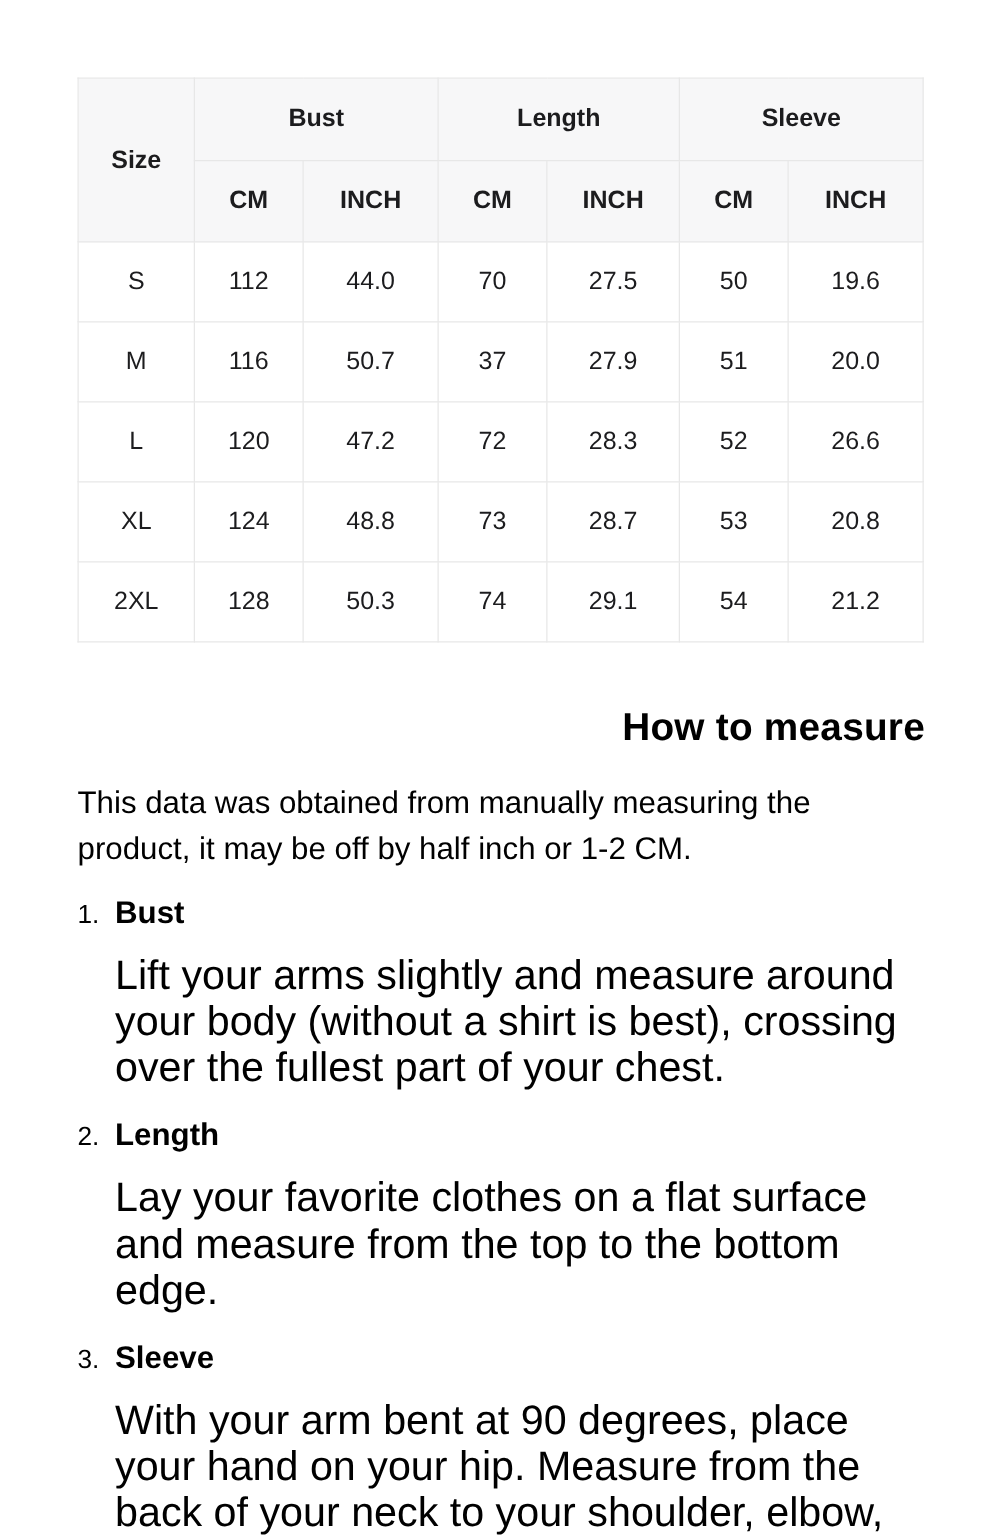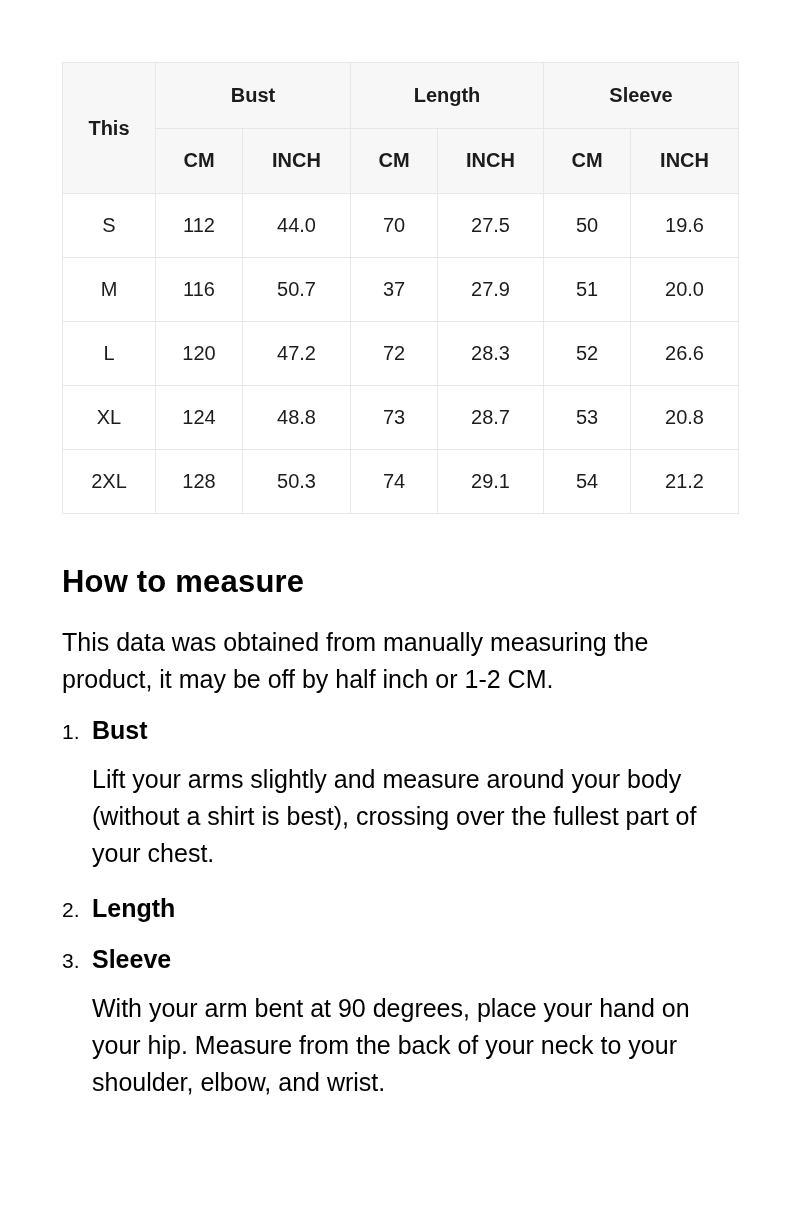--- a/index.html
+++ b/index.html
@@ -43,20 +43,21 @@
     font-weight: 400;
     height: 63px;
   }
   
   h2.htm-title {
     font-size: 31px;
     font-weight: 700;
     color: #000000;
     margin: 50px 0 24px 0;
     letter-spacing: 0.2px;
+    text-align: right;
   }
   p.htm-intro {
     font-size: 25px;
     line-height: 37px;
     color: #000000;
     margin: 0 0 18px 0;
     max-width: 682px;
   }
   .step {
     margin: 0 0 22px 0;
@@ -71,21 +72,21 @@
     flex: 0 0 30px;
     font-size: 21px;
     color: #000000;
   }
   .step-title {
     font-size: 25px;
     font-weight: 700;
     color: #000000;
   }
   .step-desc {
-    font-size: 25px;
+    font-size: 33px;
     line-height: 37px;
     color: #000000;
     margin: 12px 0 0 30px;
     max-width: 650px;
   }
 </style>
 </head>
 <body>
 
 <div class="page">
@@ -95,21 +96,21 @@
       <col style="width:93px">
       <col style="width:87px">
       <col style="width:108px">
       <col style="width:87px">
       <col style="width:106px">
       <col style="width:87px">
       <col style="width:108px">
     </colgroup>
     <thead>
       <tr>
-        <th rowspan="2" class="size-col">This</th>
+        <th rowspan="2" class="size-col">Size</th>
         <th colspan="2">Bust</th>
         <th colspan="2">Length</th>
         <th colspan="2">Sleeve</th>
       </tr>
       <tr>
         <th>CM</th>
         <th>INCH</th>
         <th>CM</th>
         <th>INCH</th>
         <th>CM</th>
@@ -177,20 +178,21 @@
         <span class="step-title">Bust</span>
       </div>
       <p class="step-desc">Lift your arms slightly and measure around your body (without a shirt is best), crossing over the fullest part of your chest.</p>
     </div>
 
     <div class="step">
       <div class="step-head">
         <span class="step-num">2.</span>
         <span class="step-title">Length</span>
       </div>
+      <p class="step-desc">Lay your favorite clothes on a flat surface and measure from the top to the bottom edge.</p>
     </div>
 
     <div class="step">
       <div class="step-head">
         <span class="step-num">3.</span>
         <span class="step-title">Sleeve</span>
       </div>
       <p class="step-desc">With your arm bent at 90 degrees, place your hand on your hip. Measure from the back of your neck to your shoulder, elbow, and wrist.</p>
     </div>
 

